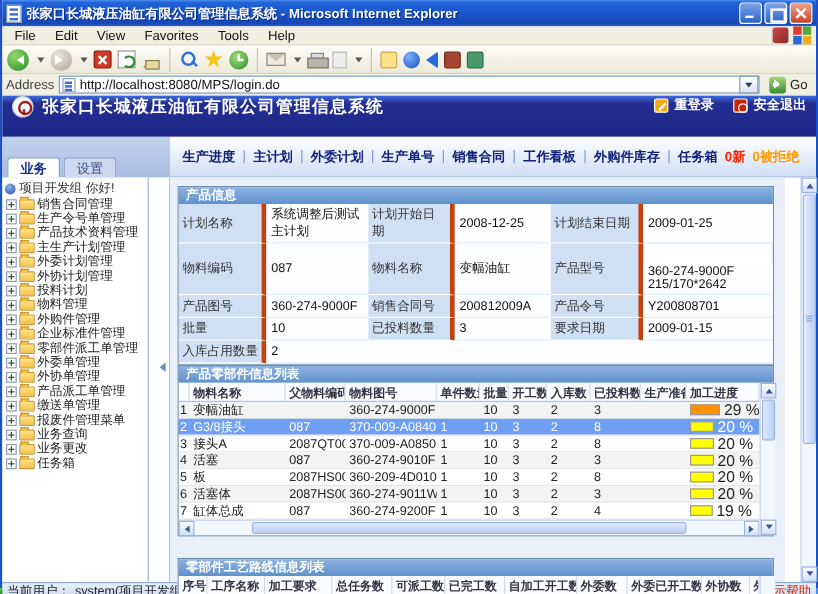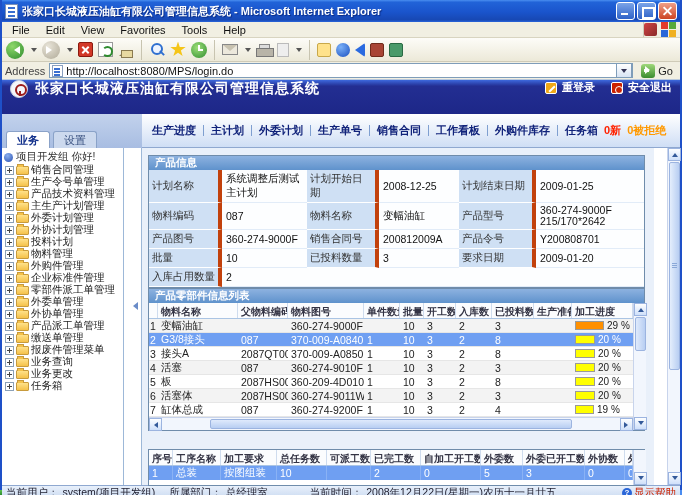--- a/index.html
+++ b/index.html
@@ -139,21 +139,21 @@
   .tcols { width:484px; }
   .thead { display:flex; height:16px; background:#fbfcfe; border-bottom:1px solid #aac4e4; }
   .th { font-size:10px; color:#334; font-weight:bold; padding:2px 2px 0 3px; border-right:1px solid #cfdcee; overflow:hidden; white-space:nowrap; }
   .prow { display:flex; height:14px; border-bottom:1px solid #e6e6e6; align-items:center; }
   .prow.shade { background:#f3f3f3; } .prow.lite { background:#fff; }
   .prow.sel { background:#6f9ff2; color:#fff; }
   .pc { font-size:10.5px; color:inherit; padding-left:3px; overflow:hidden; white-space:nowrap; flex:none; }
   .prow:not(.sel) .pc { color:#222; }
   .c0{width:9px;padding-left:1px;} .c1{width:80px;} .c2{width:50px;} .c3{width:76px;} .c4{width:36px;} .c5{width:24px;} .c6{width:32px;} .c7{width:36px;} .c8{width:42px;} .c9{width:38px;} .c10{width:61px;display:flex;align-items:center;}
   .pfill { display:inline-block; height:9px; margin-right:3px; border:1px solid #9a9a9a; }
-  .plabel { font-size:10px; font-weight:normal; }
+  .plabel { font-size:13px; font-weight:normal; }
   .prow.sel .plabel { color:#fff; }
 
   
   .vscroll { width:13px; background:#f2f6fd; border-left:1px solid #c8d4ec; display:flex; flex-direction:column; }
   .sbtn { width:13px; height:13px; background:linear-gradient(180deg,#fdfeff,#cfe0fa); border:1px solid #9cb4e0; display:flex; align-items:center; justify-content:center; flex:none; }
   .tri-up { width:0;height:0;border:3px solid transparent;border-bottom:4px solid #345a9a; margin-bottom:2px;}
   .tri-dn { width:0;height:0;border:3px solid transparent;border-top:4px solid #345a9a; margin-top:2px;}
   .tri-lf { width:0;height:0;border:3px solid transparent;border-right:4px solid #345a9a; margin-right:2px;}
   .tri-rt { width:0;height:0;border:3px solid transparent;border-left:4px solid #345a9a; margin-left:2px;}
   .vthumb { width:11px; margin:1px; background:linear-gradient(90deg,#dfeafc,#b8cef2); border:1px solid #9cb4e0; border-radius:2px; }
@@ -439,35 +439,35 @@
             <span class="fl">计划开始日期</span>
             <span class="fv">2008-12-25</span>
             <span class="fl">计划结束日期</span>
             <span class="fv">2009-01-25</span>
 
             <span class="fl">物料编码</span>
             <span class="fv">087</span>
             <span class="fl">物料名称</span>
             <span class="fv">变幅油缸</span>
             <span class="fl">产品型号</span>
-            <span class="fv" style="white-space:normal;line-height:11px;">360-274-9000F 215/170*2642</span>
+            <span class="fv" style="white-space:normal;line-height:11px;margin-top:16px;">360-274-9000F 215/170*2642</span>
 
             <span class="fl">产品图号</span>
             <span class="fv">360-274-9000F</span>
             <span class="fl">销售合同号</span>
             <span class="fv">200812009A</span>
             <span class="fl">产品令号</span>
             <span class="fv">Y200808701</span>
 
             <span class="fl">批量</span>
             <span class="fv">10</span>
             <span class="fl">已投料数量</span>
             <span class="fv">3</span>
             <span class="fl">要求日期</span>
-            <span class="fv">2009-01-20</span>
+            <span class="fv">2009-01-15</span>
 
             <span class="fl">入库占用数量</span>
             <span class="fv span5">2</span>
           </div>
         </div>
 
         <div class="panel panel2">
           <div class="ptitle">产品零部件信息列表</div>
           <div class="tablewrap">
             <div class="tcols">
@@ -624,20 +624,21 @@
               <span class="vthumb" style="height:34px;"></span>
               <span class="vtrack"></span>
               <span class="sbtn">
                   <i class="tri-dn"></i>
                 </span>
             </div>
           </div>
         </div>
 
         <div class="panel panel3">
+          <div class="ptitle">零部件工艺路线信息列表</div>
           <div class="tablewrap">
             <div class="tcols">
               <div class="thead">
                 <span class="th r0">序号</span>
                 <span class="th r1">工序名称</span>
                 <span class="th r2">加工要求</span>
                 <span class="th r3">总任务数</span>
                 <span class="th r4">可派工数</span>
                 <span class="th r5">已完工数</span>
                 <span class="th r6">自加工开工数</span>

